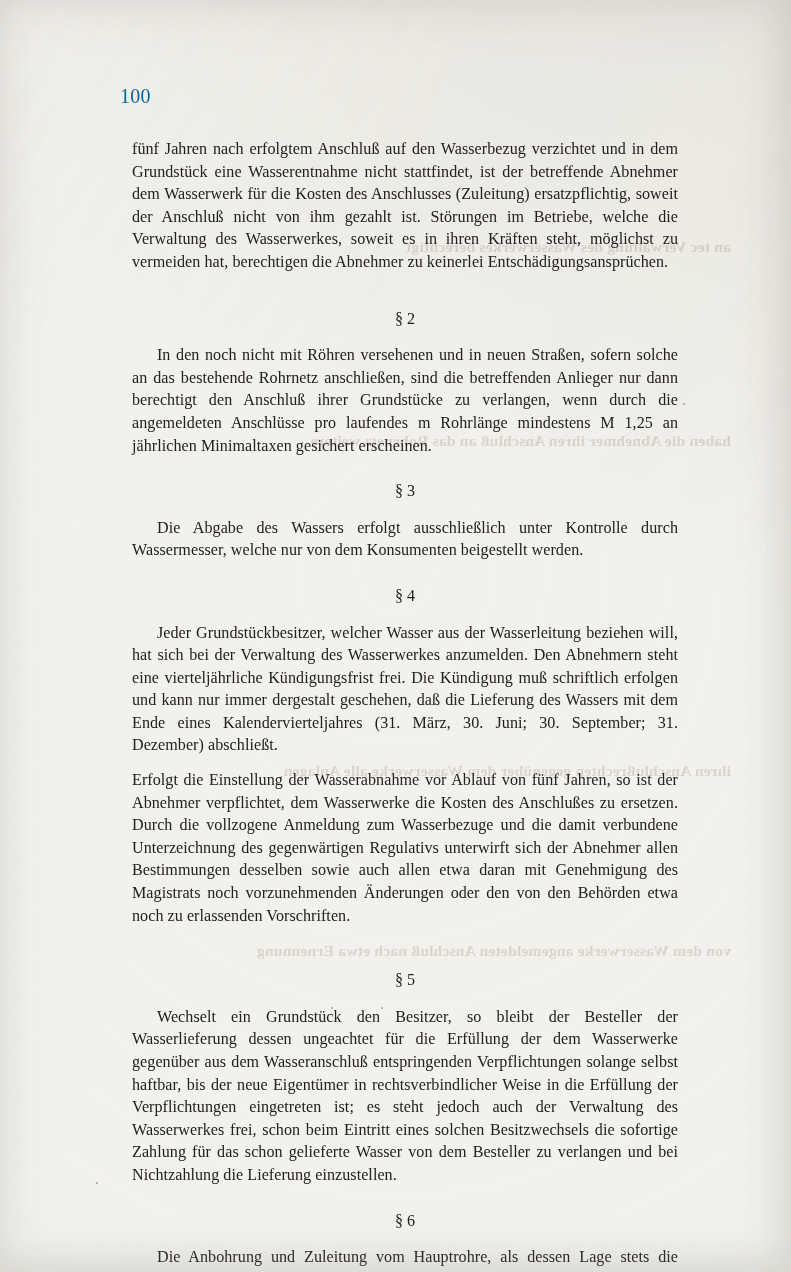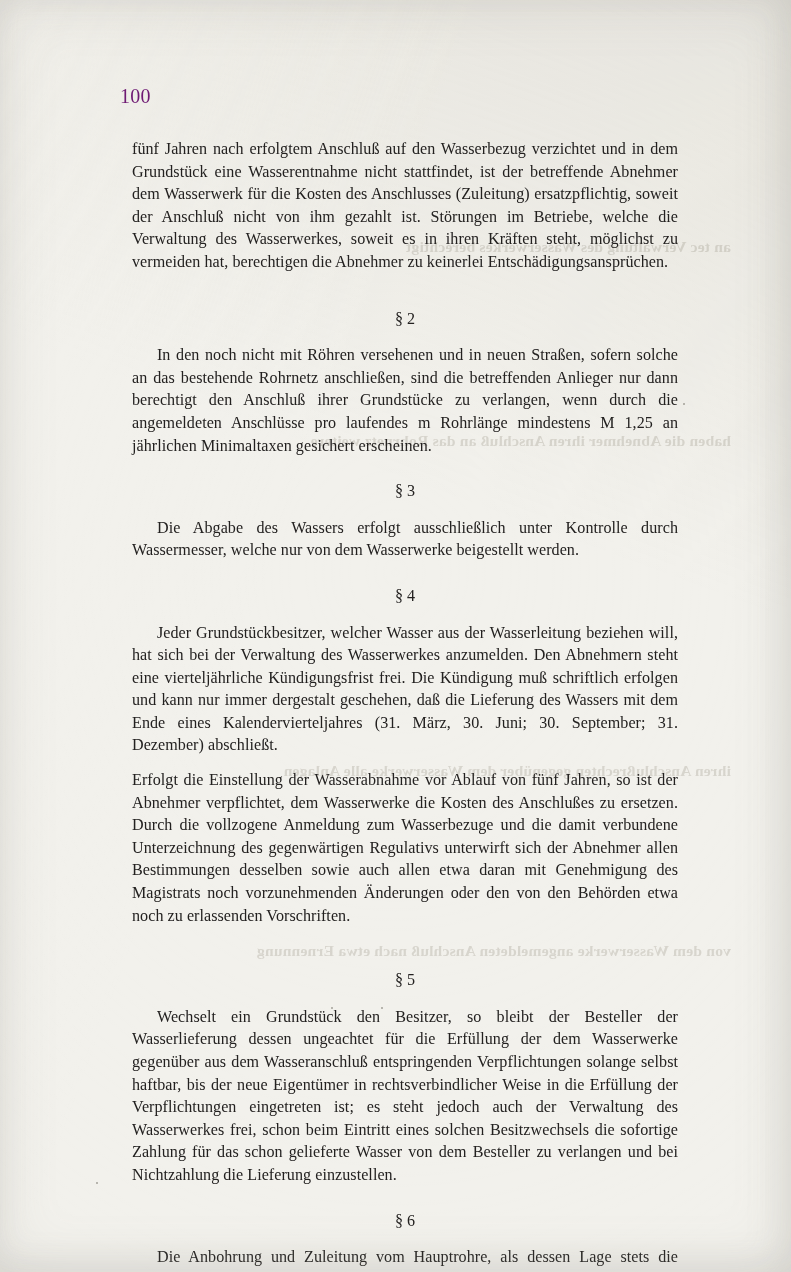--- a/index.html
+++ b/index.html
@@ -67,21 +67,21 @@
   .content {
     position: absolute;
     left: 120px;
     top: 84px;
     width: 570px;
   }
 
   .folio {
     font-size: 20px;
     line-height: 24px;
-    color: #701a75;
+    color: #0369a1;
     margin: 0 0 30px 0;
     letter-spacing: .3px;
   }
 
   p.para {
     margin: 12px;
     font-size: 16.1px;
     line-height: 22.6px;
     color: #232120;
     text-align: justify;
@@ -130,21 +130,21 @@
     <p class="para flush">fünf Jahren nach erfolgtem Anschluß auf den Wasserbezug verzichtet und in dem Grundstück eine Wasserentnahme nicht stattfindet, ist der betreffende Abnehmer dem Wasserwerk für die Kosten des Anschlusses (Zuleitung) ersatzpflichtig, soweit der Anschluß nicht von ihm gezahlt ist. Störungen im Betriebe, welche die Verwaltung des Wasserwerkes, soweit es in ihren Kräften steht, möglichst zu vermeiden hat, berechtigen die Abnehmer zu keinerlei Entschädigungsansprüchen.</p>
 
     <div class="sp-before-mark"></div>
     <div class="sectmark">§ 2</div>
     <div class="sp-after-mark"></div>
     <p class="para indent">In den noch nicht mit Röhren versehenen und in neuen Straßen, sofern solche an das bestehende Rohrnetz anschließen, sind die betreffenden Anlieger nur dann berechtigt den Anschluß ihrer Grundstücke zu verlangen, wenn durch die angemeldeten Anschlüsse pro laufendes m Rohrlänge mindestens M 1,25 an jährlichen Minimaltaxen gesichert erscheinen.</p>
 
     <div class="sp-sm"></div>
     <div class="sectmark">§ 3</div>
     <div class="sp-after-mark"></div>
-    <p class="para indent">Die Abgabe des Wassers erfolgt ausschließlich unter Kontrolle durch Wassermesser, welche nur von dem Wasserwerke beigestellt werden.</p>
+    <p class="para indent">Die Abgabe des Wassers erfolgt ausschließlich unter Kontrolle durch Wassermesser, welche nur von dem Konsumenten beigestellt werden.</p>
 
     <div class="sp-sm"></div>
     <div class="sectmark">§ 4</div>
     <div class="sp-after-mark"></div>
     <p class="para indent">Jeder Grundstückbesitzer, welcher Wasser aus der Wasserleitung beziehen will, hat sich bei der Verwaltung des Wasserwerkes anzumelden. Den Abnehmern steht eine vierteljährliche Kündigungsfrist frei. Die Kündigung muß schriftlich erfolgen und kann nur immer dergestalt geschehen, daß die Lieferung des Wassers mit dem Ende eines Kalendervierteljahres (31. März, 30. Juni; 30. September; 31. Dezember) abschließt.</p>
     <p class="para flush">Erfolgt die Einstellung der Wasserabnahme vor Ablauf von fünf Jahren, so ist der Abnehmer verpflichtet, dem Wasserwerke die Kosten des Anschlußes zu ersetzen. Durch die vollzogene Anmeldung zum Wasserbezuge und die damit verbundene Unterzeichnung des gegenwärtigen Regulativs unterwirft sich der Abnehmer allen Bestimmungen desselben sowie auch allen etwa daran mit Genehmigung des Magistrats noch vorzunehmenden Änderungen oder den von den Behörden etwa noch zu erlassenden Vorschriften.</p>
 
     <div class="sp-lg"></div>
     <div class="sectmark">§ 5</div>
     <div class="sp-after-mark"></div>

